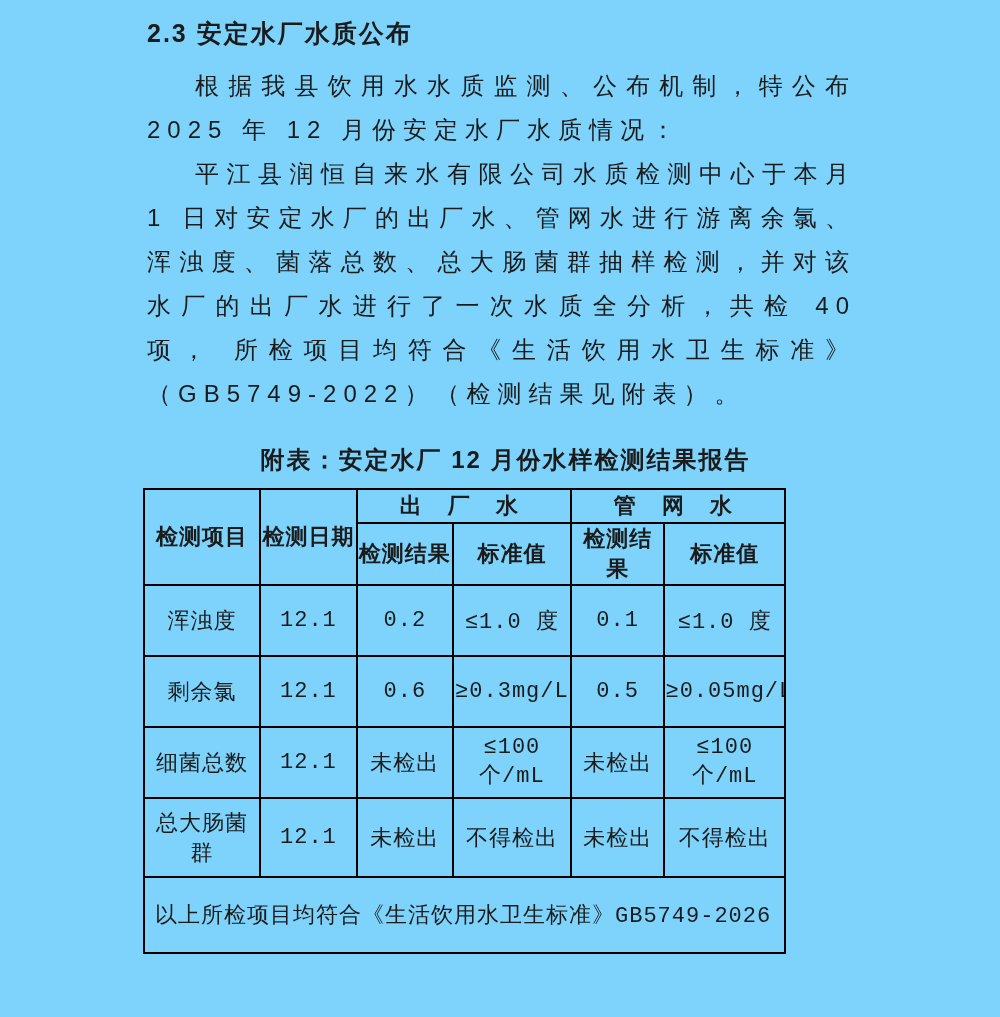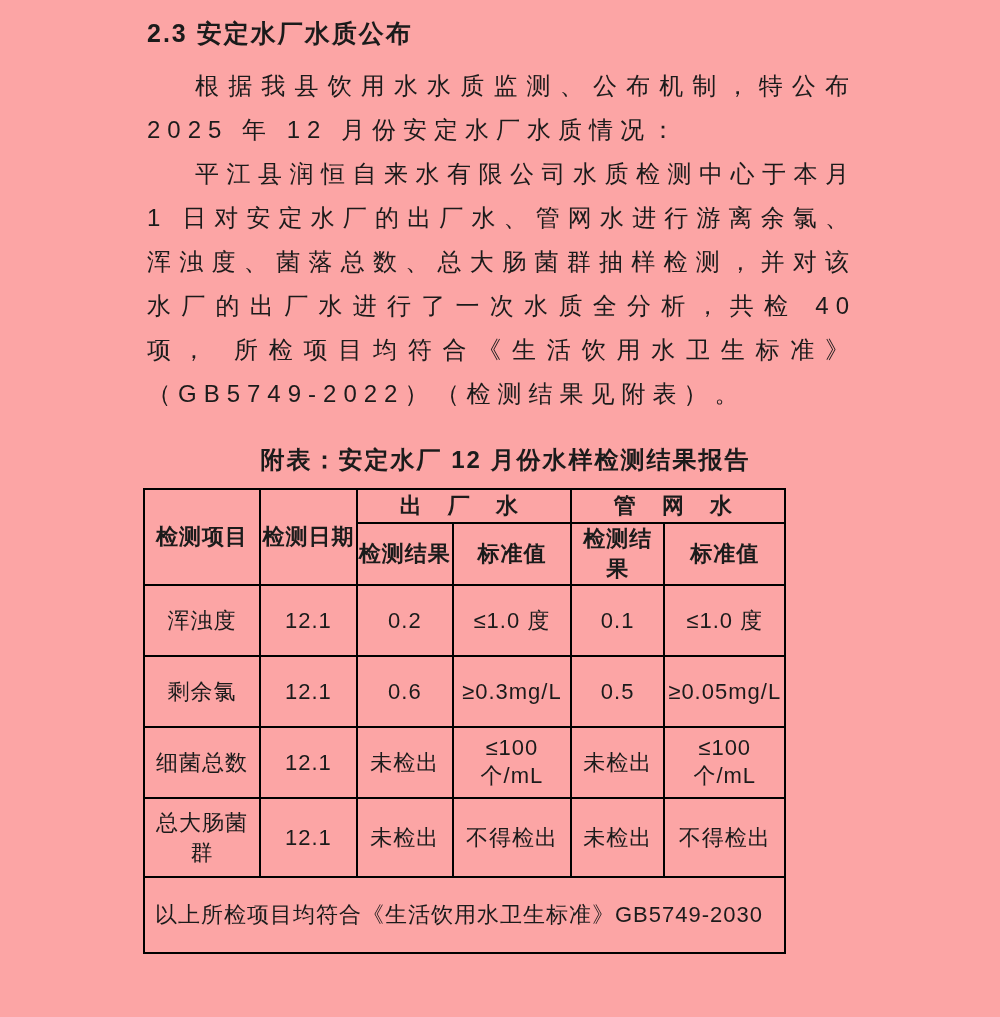--- a/index.html
+++ b/index.html
@@ -8,21 +8,21 @@
     background: #ffffff;
     width: 1000px;
     height: 1017px;
     color: #1b1b1b;
   }
   .page {
     box-sizing: border-box;
     width: 1000px;
     height: 1017px;
     padding: 18px 144px 0 147px;
-    background: #fca5a5;
+    background: #7dd3fc;
     overflow: hidden;
   }
   .doc-heading {
     font-family: "Liberation Sans", sans-serif;
     font-weight: bold;
     font-size: 25px;
     line-height: 30px;
     margin: 0 0 16px 0;
     letter-spacing: 2px;
   }
@@ -73,21 +73,21 @@
     font-weight: bold;
     font-size: 22px;
     letter-spacing: 1px;
     height: 32px;
   }
   table.report th.group-head {
     letter-spacing: 10px;
     border-radius: 16px;
   }
   table.report td {
-    font-family: Liberation Sans, sans-serif;
+    font-family: Liberation Mono, monospace;
     font-size: 22px;
     letter-spacing: 1px;
     height: 69px;
   }
   table.report tr.tall td {
     height: 77px;
     margin-left: 48px;
   }
   table.report td.footer-cell {
     height: 74px;
@@ -159,18 +159,18 @@
       </tr>
       <tr class="tall">
         <td>总大肠菌群</td>
         <td>12.1</td>
         <td>未检出</td>
         <td>不得检出</td>
         <td>未检出</td>
         <td>不得检出</td>
       </tr>
       <tr>
-        <td colspan="6" class="footer-cell">以上所检项目均符合《生活饮用水卫生标准》GB5749-2030</td>
+        <td colspan="6" class="footer-cell">以上所检项目均符合《生活饮用水卫生标准》GB5749-2026</td>
       </tr>
     </tbody>
   </table>
 
 </div>
 
 </body></html>

